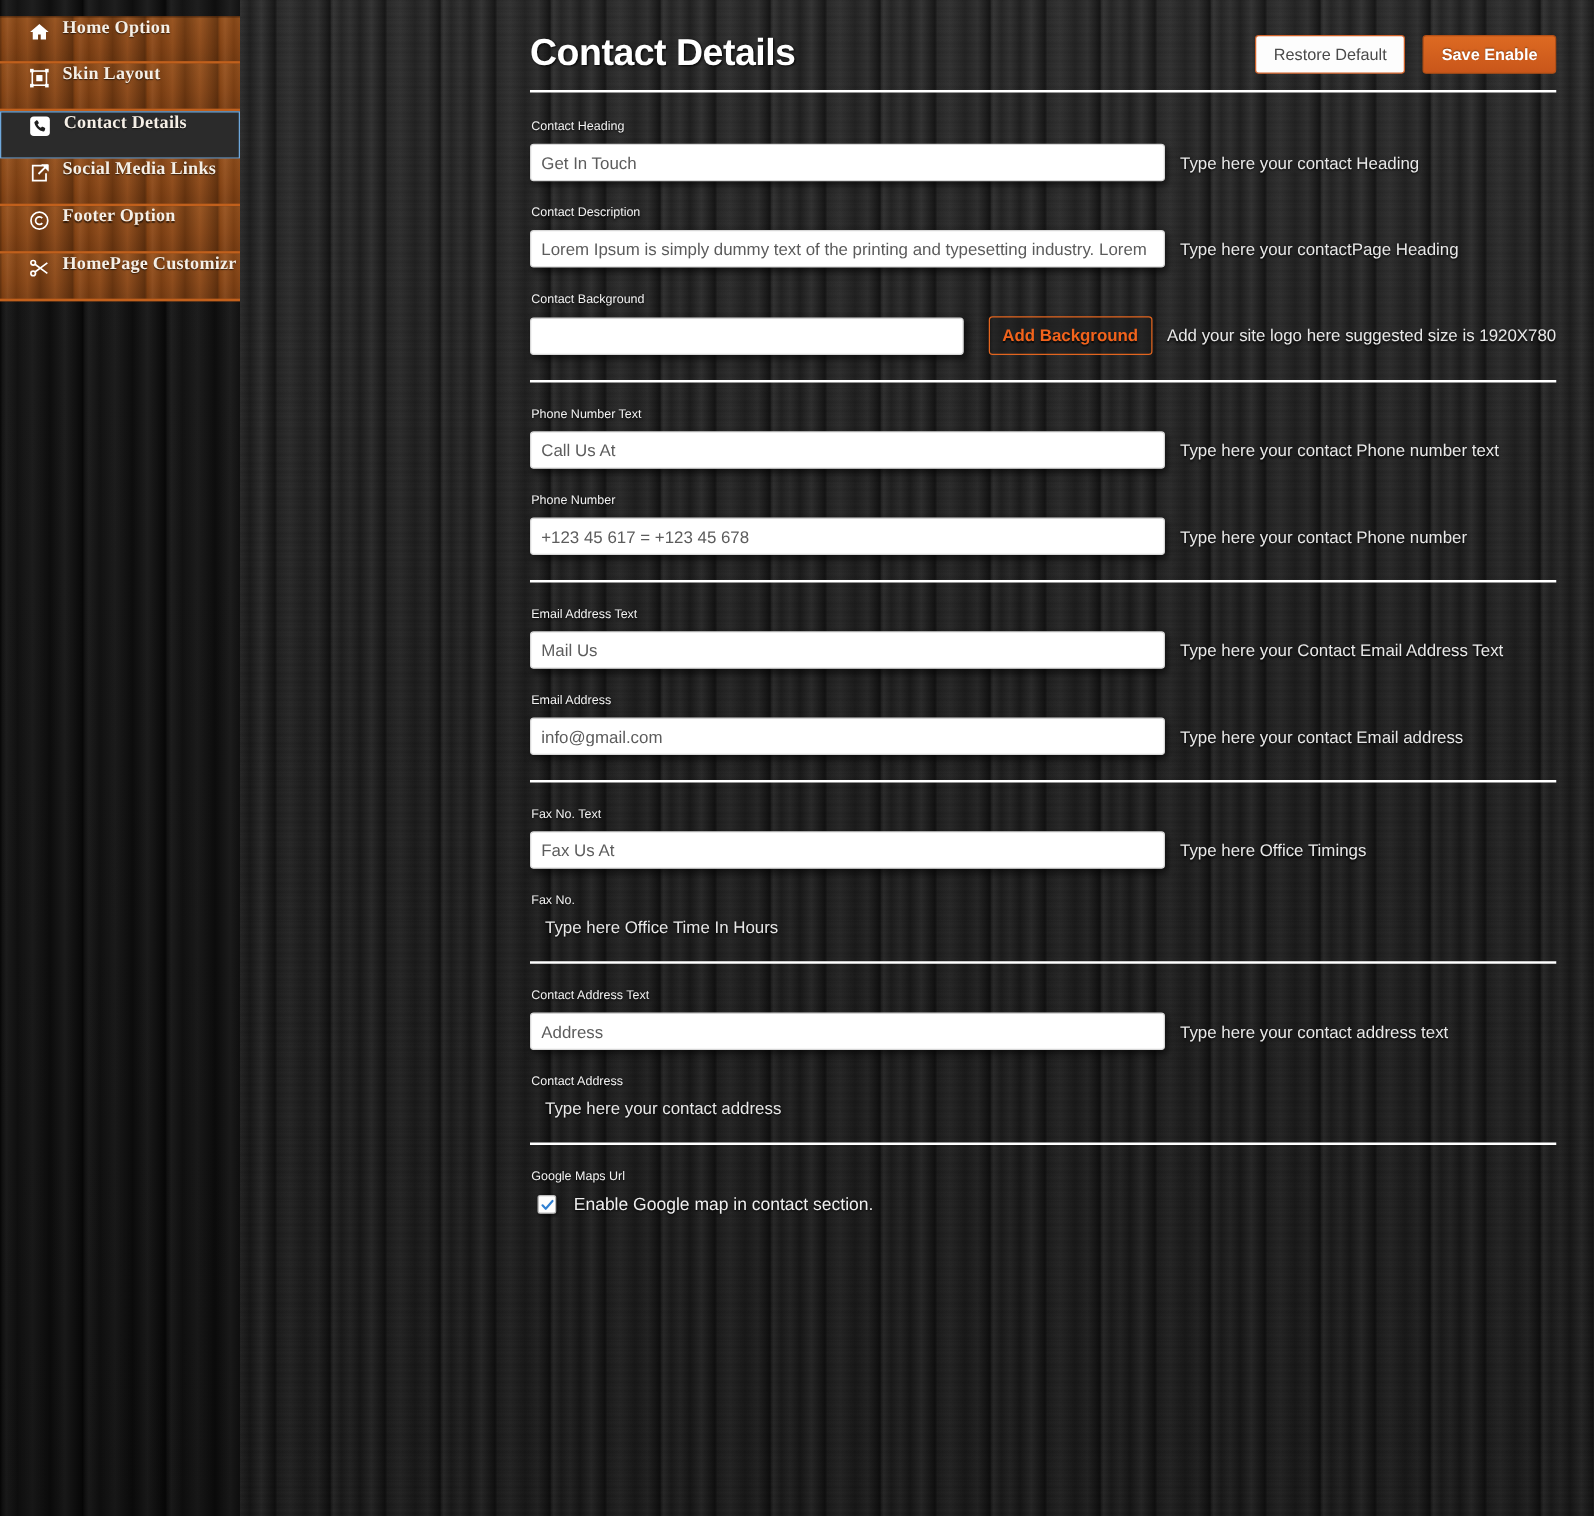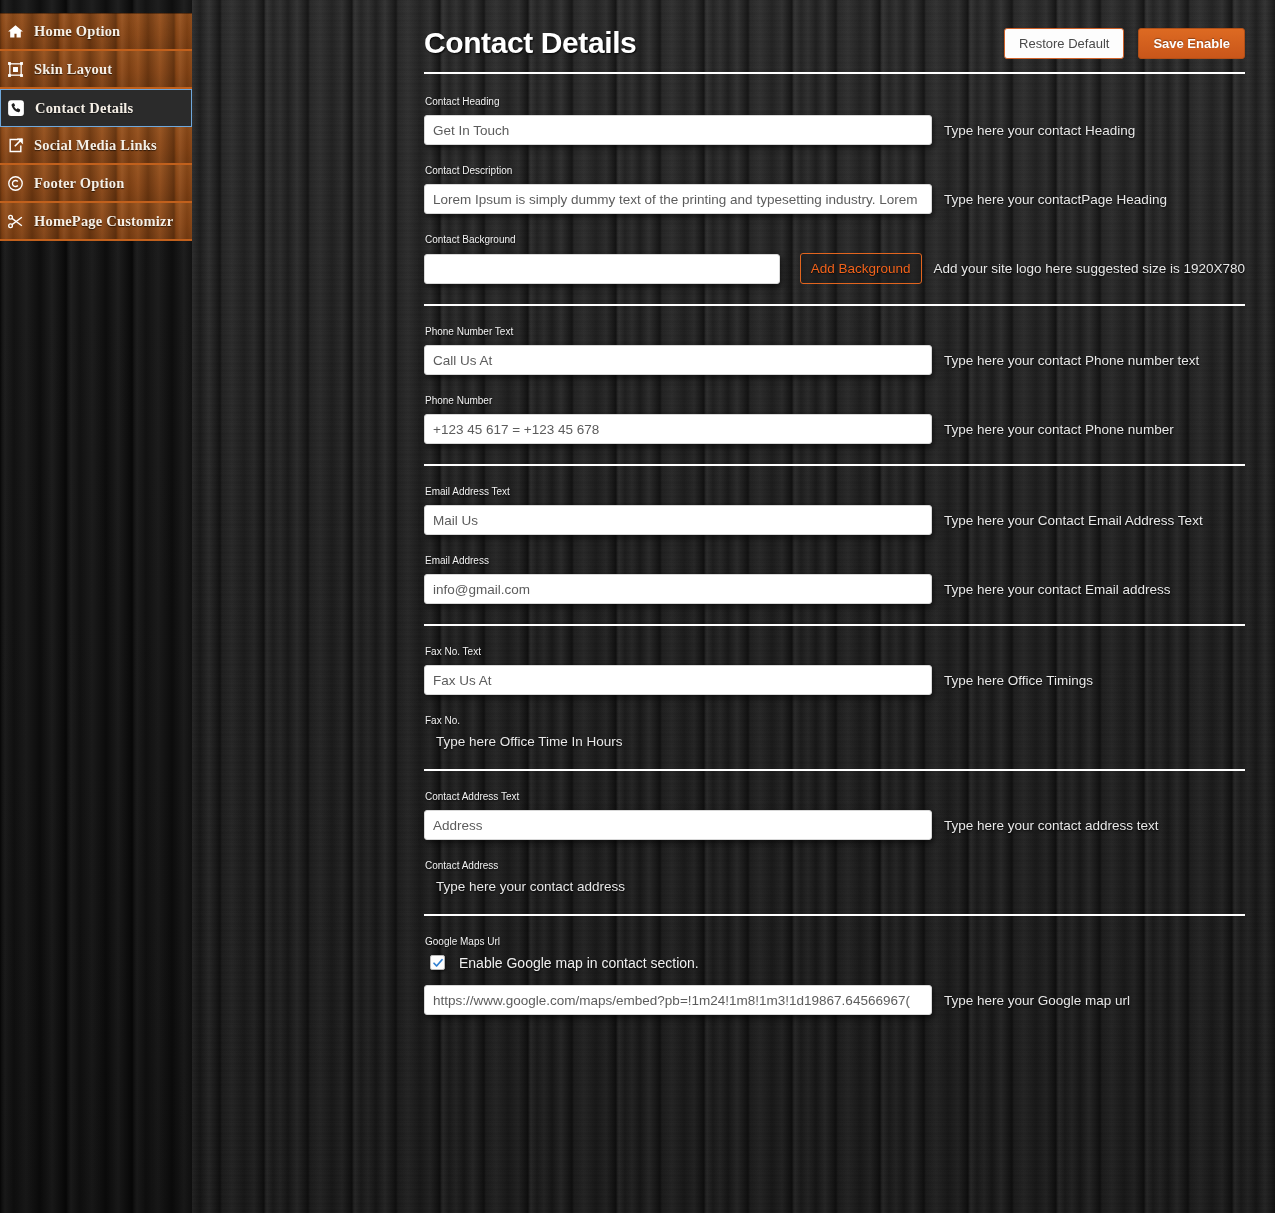--- a/index.html
+++ b/index.html
@@ -91,22 +91,21 @@
   #sidebar {
     position: absolute;
     left: 0; top: 13px;
     width: 192px;
   }
 
   .nav-item {
     position: relative;
     height: 38px;
     display: flex;
-    align-items: center;
-    padding-left: 4px;
+    padding-left: 20px;
     border-bottom: 2px solid #c1601c;
     color: #f5efe6;
     cursor: pointer;
     text-shadow: 0 1px 1px rgba(0,0,0,0.6);
   }
   .nav-item:first-child { border-top: 1px solid rgba(0,0,0,0.25); }
 
   .nav-item.active {
     background: #2b2b2b;
     background-image: none;
@@ -238,36 +237,36 @@
     white-space: nowrap;
   }
 
   .btn-add-bg {
     margin-left: 20px;
     background: rgba(30,30,30,0.55);
     color: #f2631c;
     border: 1px solid #e2651f;
     border-radius: 3px;
     font-size: 13.5px;
-    font-weight: normal;
+    font-weight: bold;
     padding: 7px 10px;
     cursor: pointer;
     white-space: nowrap;
     text-shadow: 0 1px 1px rgba(0,0,0,0.7);
   }
 
   .section-rule {
     height: 2px;
     background: #ffffff;
     margin: 12px 0 20px 0;
   }
 
   .checkbox-row {
     display: flex;
-    align-items: flex-start;
+    align-items: flex-end;
     margin: 4px 0 14px 6px;
   }
   .chk {
     width: 15px;
     height: 15px;
     border: 1px solid #b9b9b9;
     border-radius: 2px;
     background: #fdfdfd;
     display: flex;
     align-items: center;
@@ -449,20 +448,16 @@
 
       <div class="field-label">Google Maps Url</div>
       <div class="checkbox-row">
         <span class="chk">
           <svg width="12" height="12" viewBox="0 0 24 24" fill="none" stroke="#2f7fd1" stroke-width="3.4" stroke-linecap="round" stroke-linejoin="round">
             <path d="M4 12.5l5.2 5.5L20 5.5"></path>
           </svg>
         </span>
         <span class="chk-label">Enable Google map in contact section.</span>
       </div>
-      <div class="field-row">
-        <input class="text-input" type="text" value="https://www.google.com/maps/embed?pb=!1m24!1m8!1m3!1d19867.64566967(" style="">
-        <span class="hint">Type here your Google map url</span>
-      </div>
 
     </div>
   </div>
 </div>
 
 </body></html>

